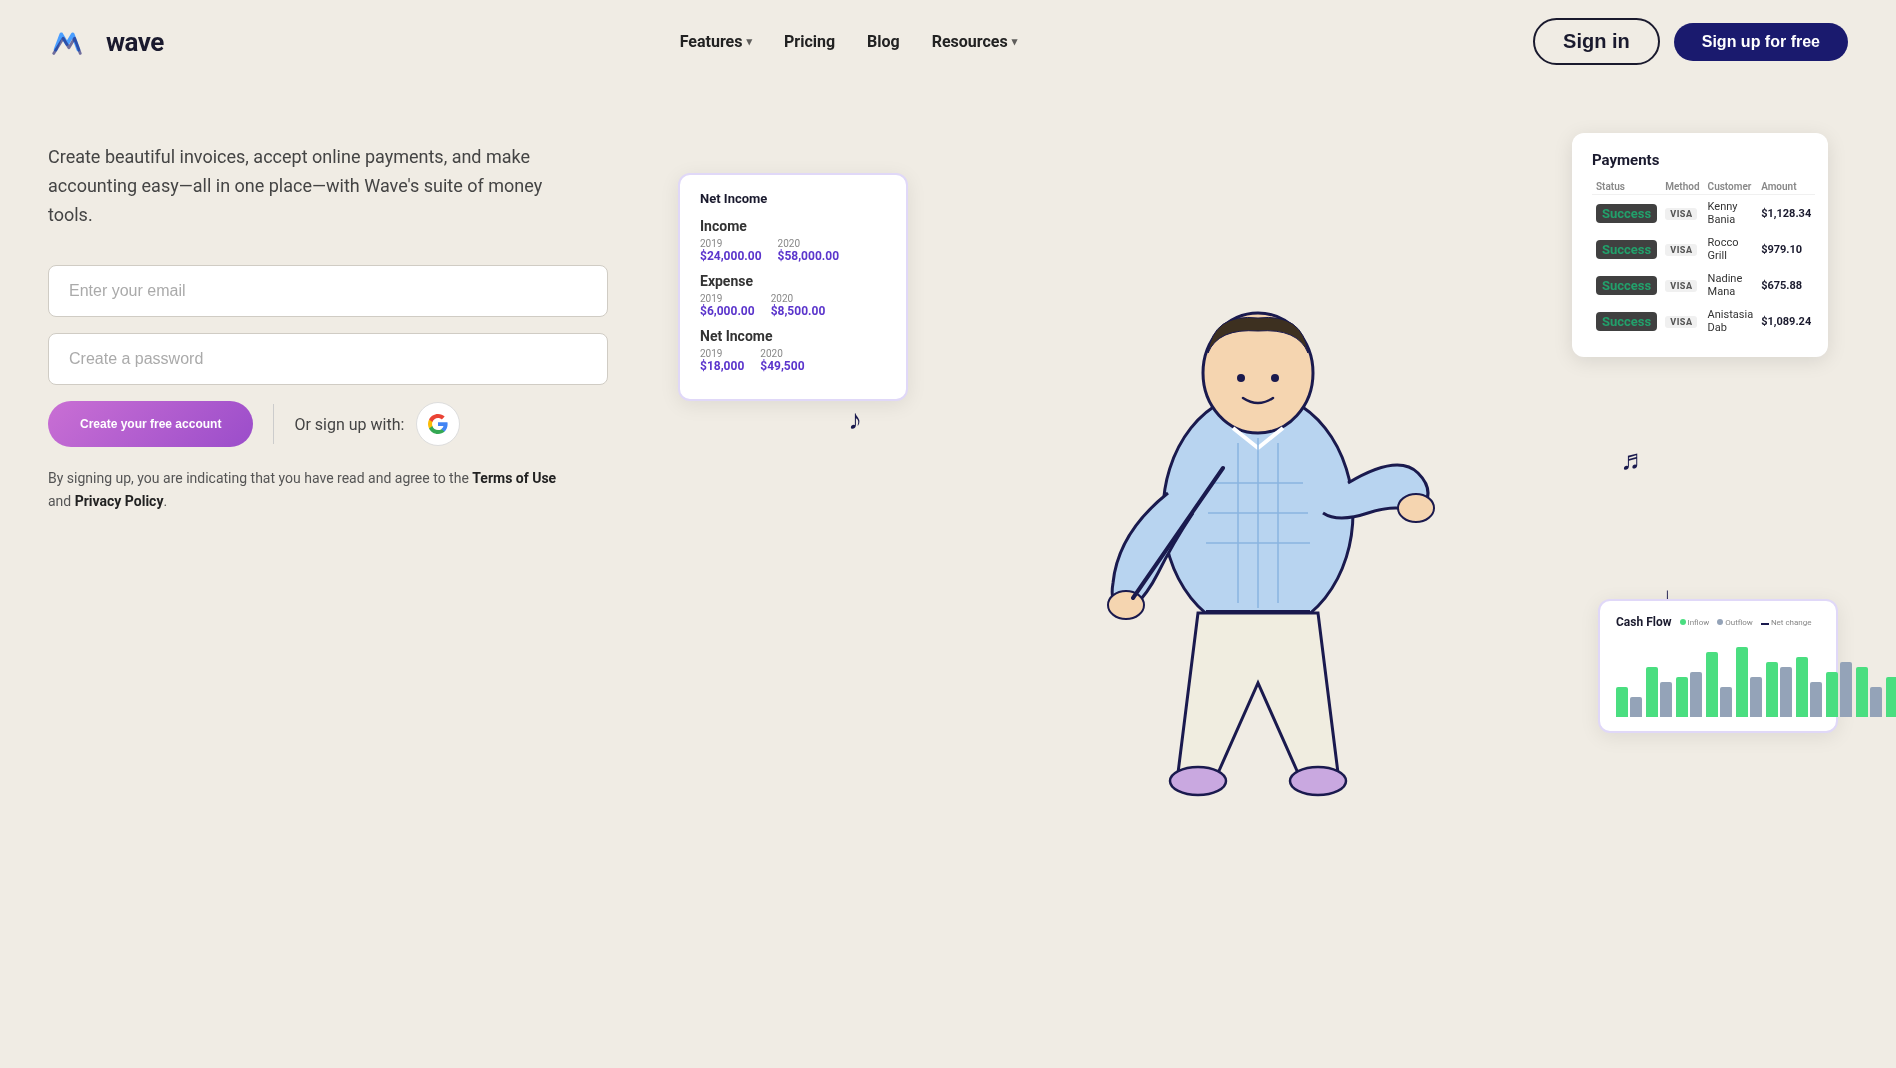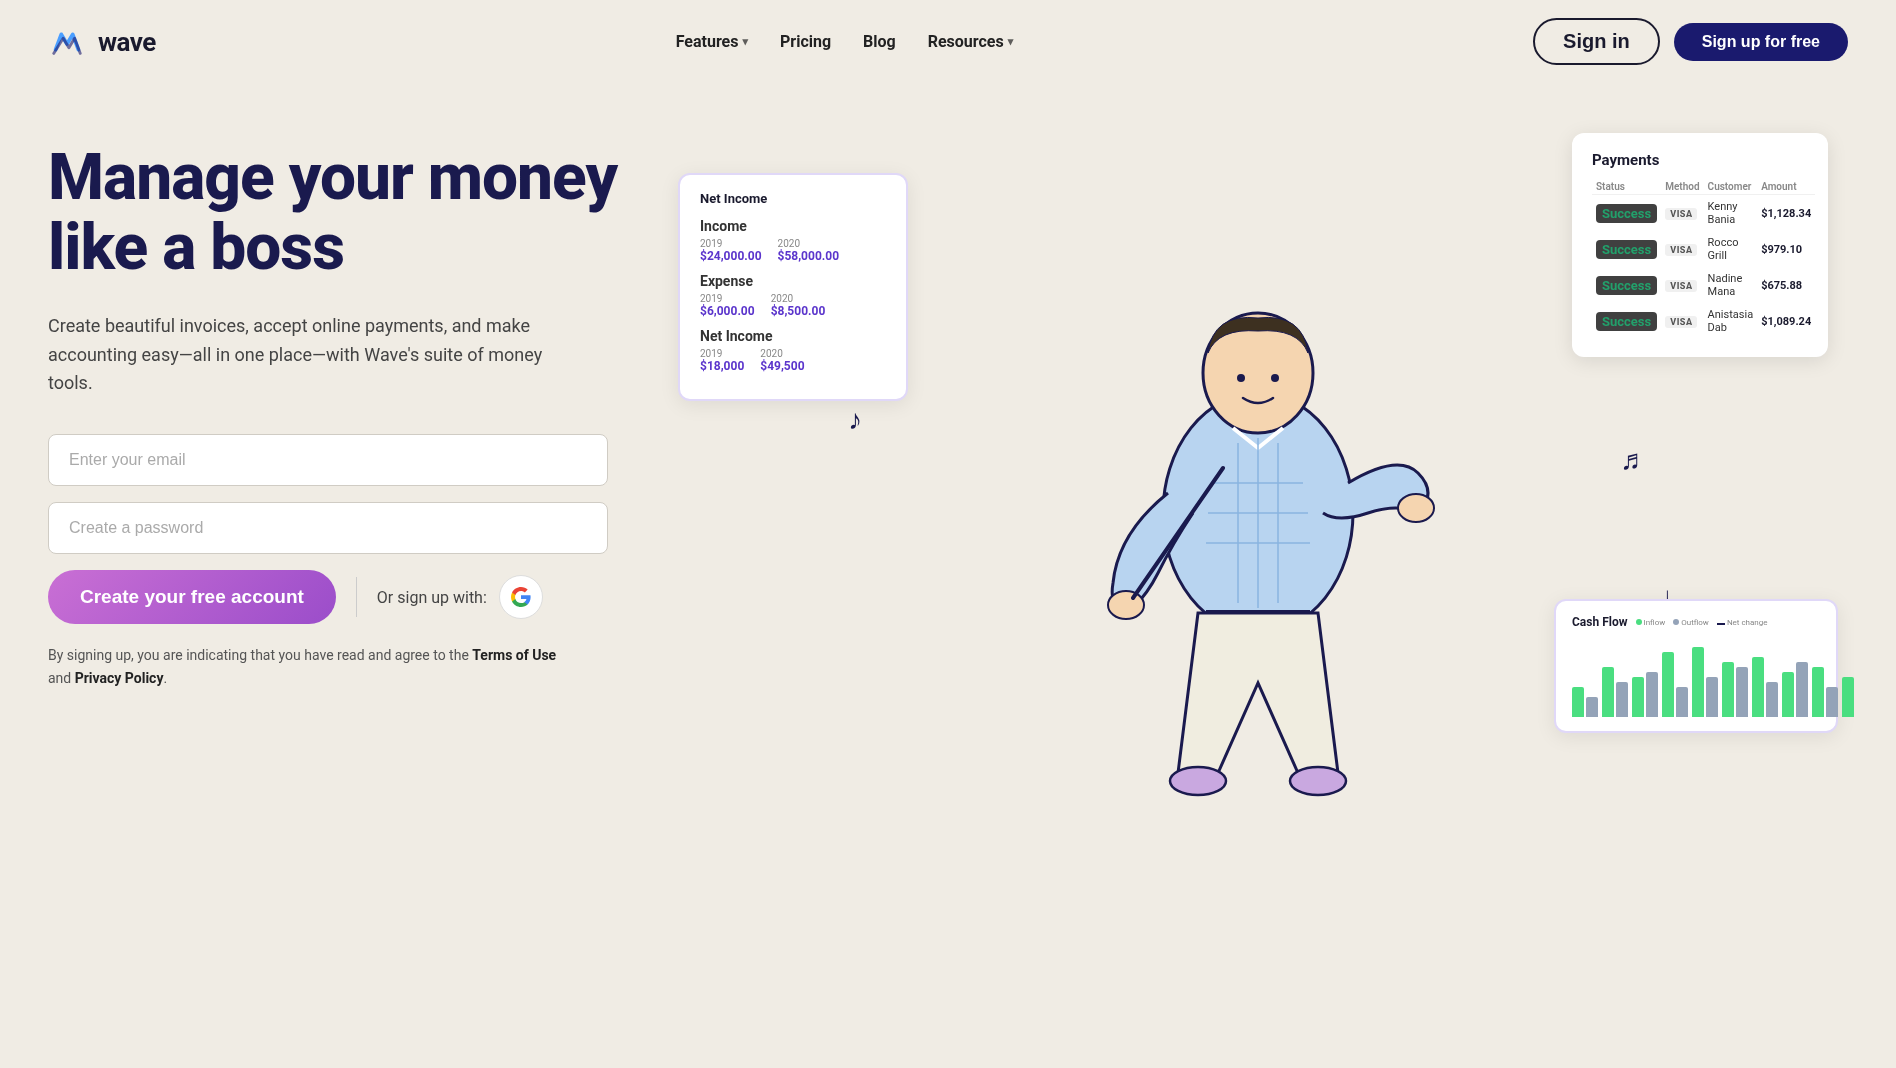--- a/index.html
+++ b/index.html
@@ -14,21 +14,21 @@
     nav {
       display: flex;
       align-items: center;
       justify-content: space-between;
       padding: 18px 48px;
       background: #f0ece4;
     }
     .nav-logo {
       display: flex;
       align-items: center;
-      gap: 12px;
+      gap: 20px;
     }
     .logo-icon {
       width: 38px;
       height: 38px;
     }
     .logo-text {
       font-size: 26px;
       font-weight: 700;
       color: #1a1a2e;
       letter-spacing: -0.5px;
@@ -127,21 +127,21 @@
       align-items: center;
       gap: 0;
       margin-top: 8px;
       margin-bottom: 20px;
     }
     .btn-create {
       padding: 16px 32px;
       background: linear-gradient(135deg, #c96fd4, #9b4dca);
       border: none;
       border-radius: 50px;
-      font-size: 19px;
+      font-size: 12px;
       font-weight: 700;
       color: #fff;
       cursor: pointer;
       white-space: nowrap;
     }
     .divider-line {
       width: 1px;
       height: 40px;
       background: #ccc;
       margin: 0 20px;
@@ -286,21 +286,21 @@
 
     
     .card-cashflow {
       position: absolute;
       bottom: 160px;
       right: 10px;
       background: #fff;
       border: 2px solid #e0d8f8;
       border-radius: 12px;
       padding: 14px 16px;
-      width: 284px;
+      width: 240px;
       box-shadow: 0 4px 20px rgba(0,0,0,0.08);
       z-index: 10;
     }
     .cashflow-header {
       display: flex;
       align-items: center;
       gap: 8px;
       margin-bottom: 8px;
     }
     .cashflow-title {
@@ -391,21 +391,20 @@
 
   <div class="nav-actions">
     <button class="btn-signin">Sign in</button>
     <button class="btn-signup">Sign up for free</button>
   </div>
 </nav>
 
 <section class="hero">
 
   <div class="hero-left">
-    <h1 class="hero-headline">Manage your money like a boss</h1>
     <p class="hero-subtext">Create beautiful invoices, accept online payments, and make accounting easy—all in one place—with Wave's suite of money tools.</p>
 
     <div class="form-group">
       <input type="email" class="form-input" placeholder="Enter your email" style="">
     </div>
     <div class="form-group">
       <input type="password" class="form-input" placeholder="Create a password" style="">
     </div>
 
     <div class="form-actions">

